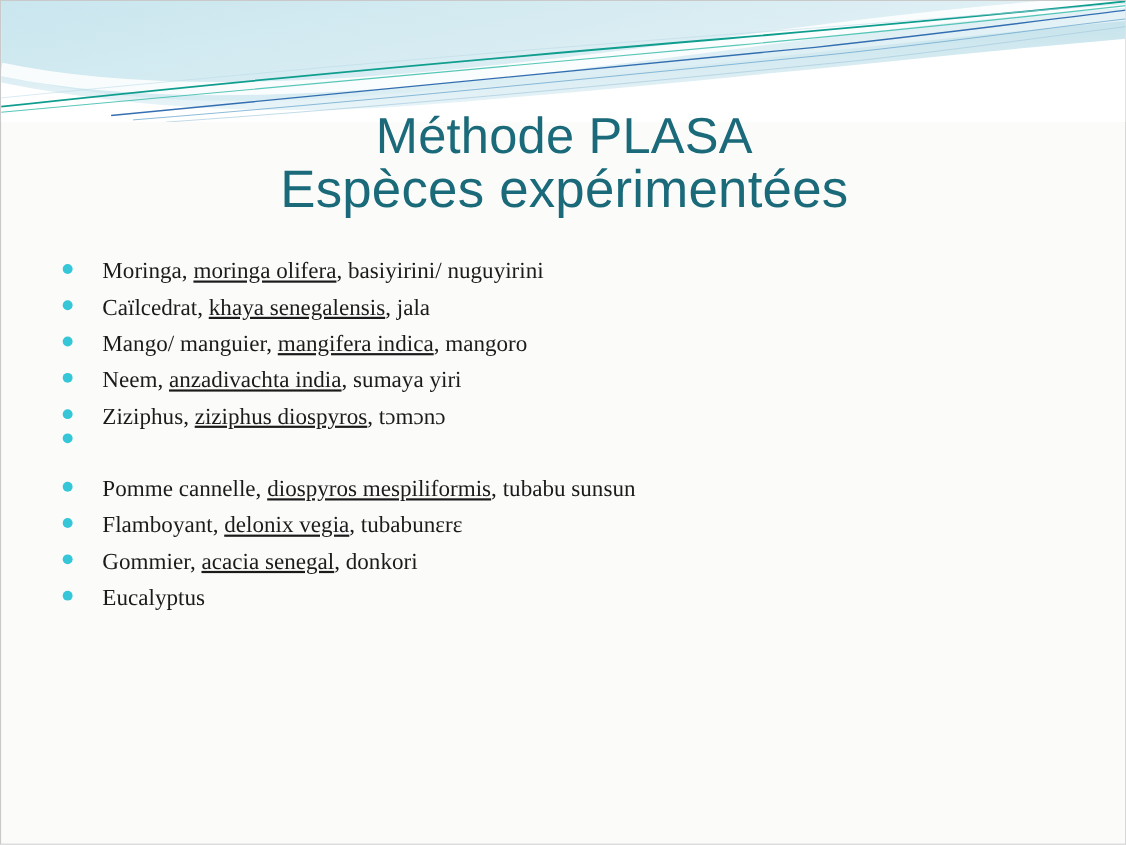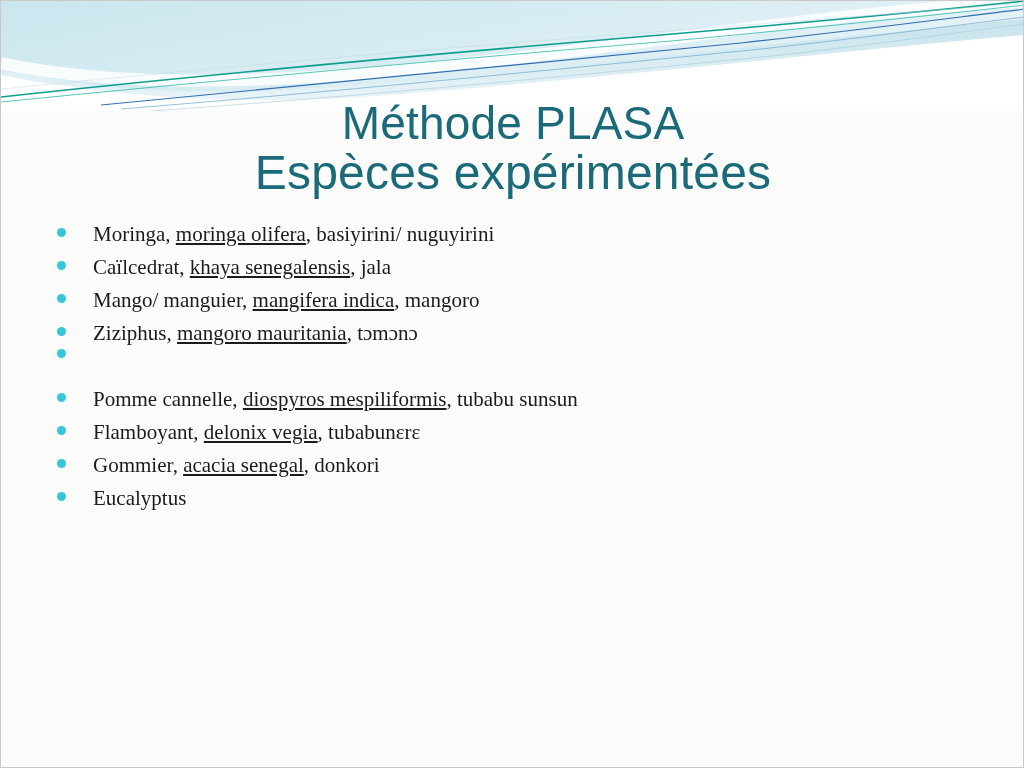--- a/index.html
+++ b/index.html
@@ -64,21 +64,21 @@
     line-height: 44px;
     font-weight: 400;
     color: #1a6a7a;
     letter-spacing: 0.2px;
     margin: 2px 0 0 0;
   }
 
   
   .content {
     position: absolute;
-    top: 220px;
+    top: 232px;
     left: 56px;
     width: 930px;
   }
   .bullet-row {
     display: flex;
     align-items: baseline;
     height: 33px;
   }
   .bullet-dot {
     flex: 0 0 auto;
@@ -159,24 +159,28 @@
       <span class="bullet-dot"></span>
       <span class="bullet-text"><span>Caïlcedrat, </span><u>khaya senegalensis</u><span>, jala</span></span>
     </div>
 
     <div class="bullet-row">
       <span class="bullet-dot"></span>
       <span class="bullet-text"><span>Mango/ manguier, </span><u>mangifera indica</u><span>, mangoro</span></span>
     </div>
 
 
-
-    <div class="bullet-row">
-      <span class="bullet-dot"></span>
-      <span class="bullet-text"><span>Ziziphus, </span><u>mangoro mauritania</u><span>, tɔmɔnɔ</span></span>
+    <div class="bullet-row">
+      <span class="bullet-dot"></span>
+      <span class="bullet-text"><span>Neem, </span><u>anzadivachta india</u><span>, sumaya yiri</span></span>
+    </div>
+
+    <div class="bullet-row">
+      <span class="bullet-dot"></span>
+      <span class="bullet-text"><span>Ziziphus, </span><u>ziziphus diospyros</u><span>, tɔmɔnɔ</span></span>
     </div>
 
     <div class="bullet-row">
       <span class="bullet-dot"></span>
     </div>
 
     <div class="bullet-row">
       <span class="bullet-dot"></span>
       <span class="bullet-text"><span>Pomme cannelle, </span><u>diospyros mespiliformis</u><span>, tubabu sunsun</span></span>
     </div>

